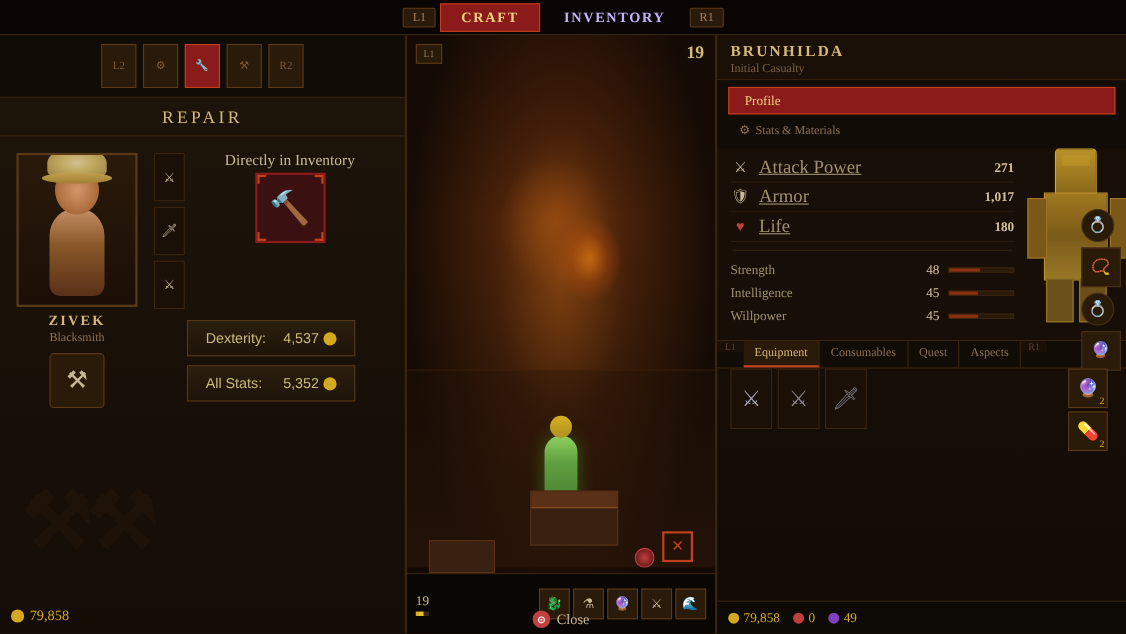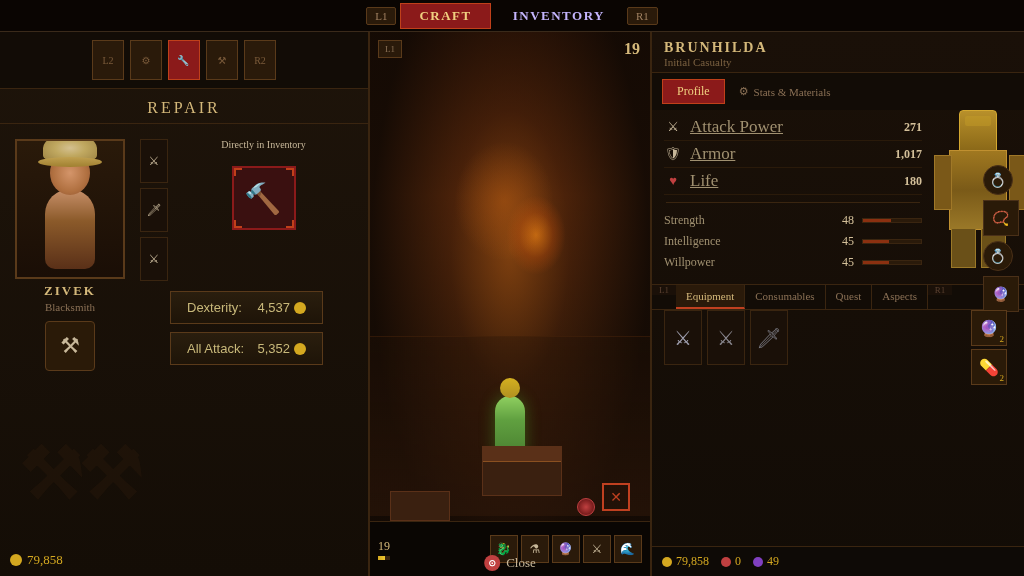--- a/index.html
+++ b/index.html
@@ -135,23 +135,23 @@
       font-size: 11px;
       color: #8a7055;
       margin-top: 2px;
     }
 
     
     .item-panel {
       flex: 1;
     }
     .item-label {
-      font-size: 10px;
+      font-size: 14px;
       color: #c8b89a;
-      margin-bottom: 16px;
+      margin-bottom: 2px;
       text-align: center;
     }
     .item-slot {
       width: 64px;
       height: 64px;
       background: #3a1010;
       border: 2px solid #8b1a1a;
       display: flex;
       align-items: center;
       justify-content: center;
@@ -399,20 +399,21 @@
       font-size: 11px;
       color: #7a6040;
     }
 
     
     .profile-tabs {
       display: flex;
       gap: 4px;
       padding: 6px 10px;
       background: #120c06;
+      flex-direction: column;
     }
     .profile-tab {
       padding: 4px 14px;
       font-size: 12px;
       color: #8a7055;
       cursor: pointer;
       border: 1px solid transparent;
     }
     .profile-tab.active {
       background: #8b1a1a;
@@ -689,21 +690,21 @@
 
       <div class="repair-buttons">
         <button class="repair-btn">
           <span>Dexterity:</span>
           <span class="gold-cost">
             <span>4,537</span>
             <span class="gold-coin"></span>
           </span>
         </button>
         <button class="repair-btn">
-          <span>All Attack:</span>
+          <span>All Stats:</span>
           <span class="gold-cost">
             <span>5,352</span>
             <span class="gold-coin"></span>
           </span>
         </button>
       </div>
     </div>
   </div>
 
   <div style="position:absolute;bottom:60px;left:20px;font-size:72px;color:rgba(80,50,20,0.15);font-weight:bold;letter-spacing:-5px;pointer-events:none;">⚒⚒</div>

